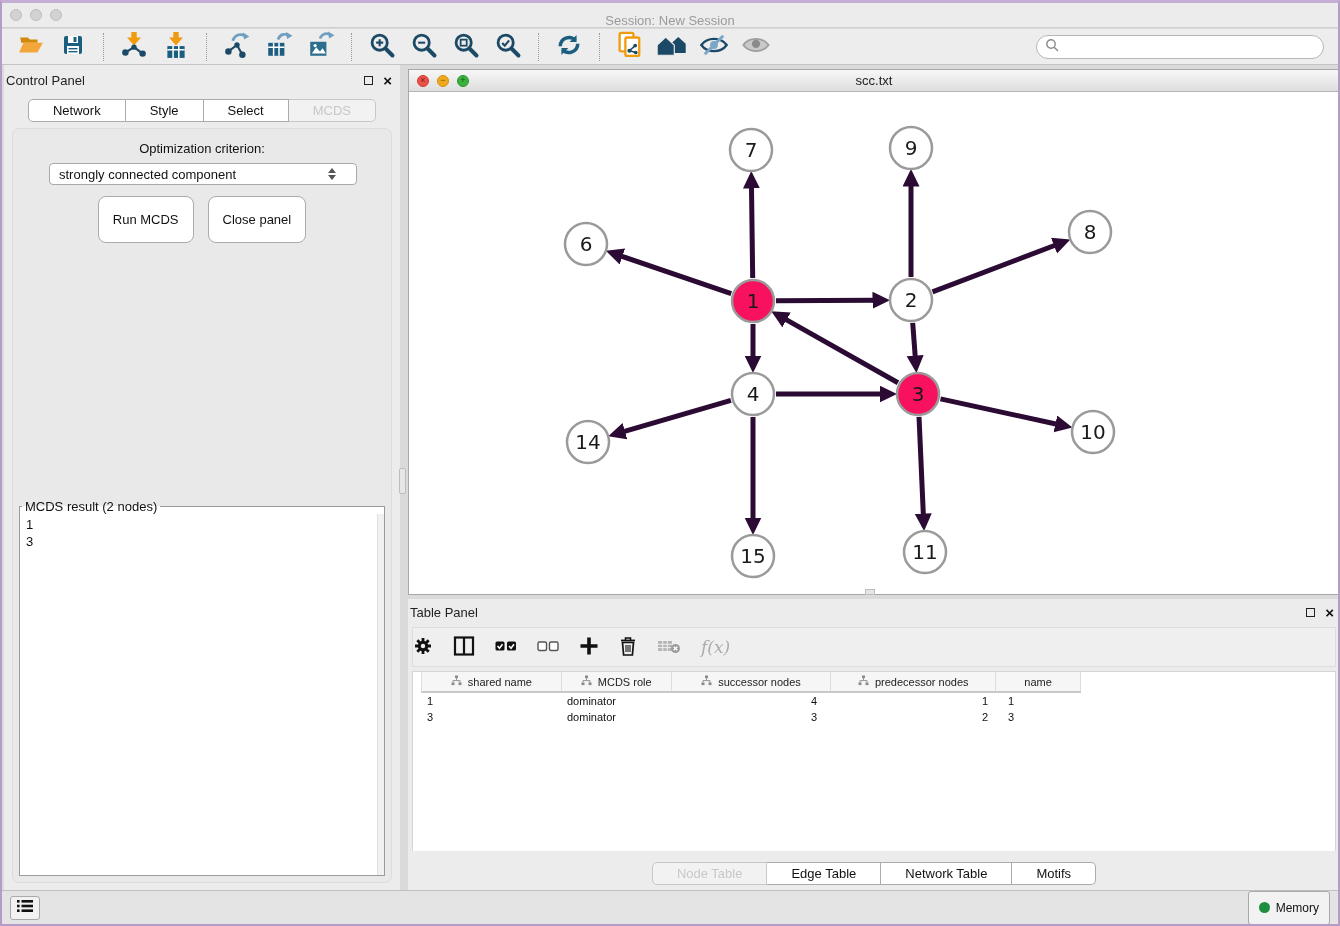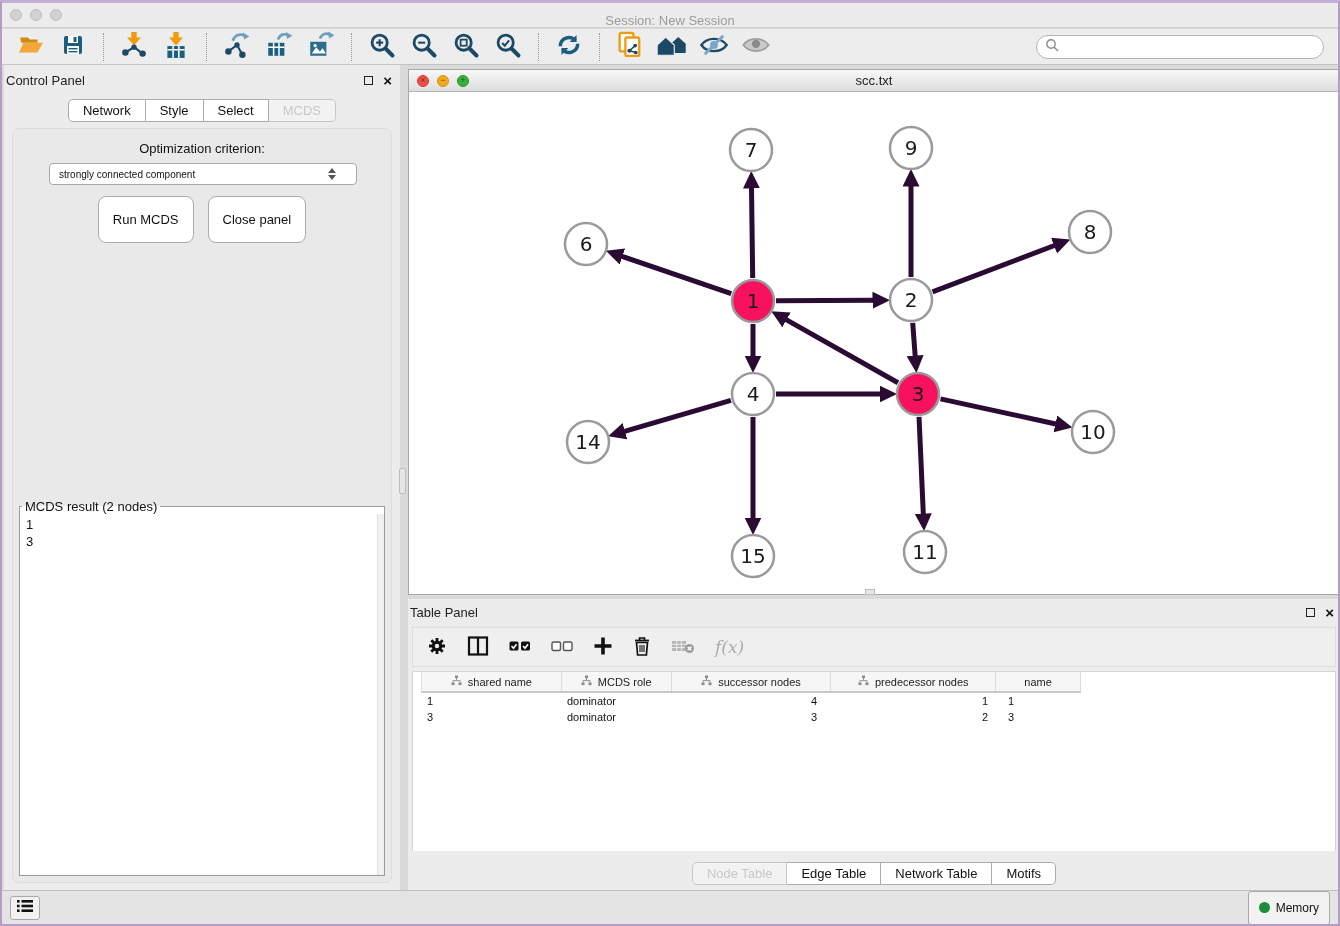--- a/index.html
+++ b/index.html
@@ -32,31 +32,31 @@
   .main { position:absolute; left:0; top:62px; right:0; height:830px; background:#DADADA; }
 
   
   .cpanel { position:absolute; left:2px; top:0; width:396px; height:830px; background:#ECECEC; }
   .panel-head { position:absolute; left:0; top:4px; right:8px; height:22px; display:flex; align-items:center; }
   .panel-title { font-size:13px; color:#222; margin-left:2px; }
   .panel-btns { margin-left:auto; display:flex; align-items:center; gap:10px; }
   .float-box { width:9px; height:9px; border:1.5px solid #222; display:inline-block; cursor:pointer; }
   .close-x { font-size:15px; font-weight:bold; color:#111; line-height:1; cursor:pointer; }
   .tabs-row { position:absolute; top:34px; left:0; width:100%; display:flex; justify-content:center; }
-  .tab { font-size:13px; padding:3px 14px; background:#fff; border:1px solid #ABABAB; border-left:none;
+  .tab { font-size:13px; padding:3px 24px; background:#fff; border:1px solid #ABABAB; border-left:none;
          color:#111; cursor:pointer; }
   .tab:first-child { border-left:1px solid #ABABAB; border-radius:5px 0 0 5px; }
   .tab:last-child { border-radius:0 5px 5px 0; }
   .tab.disabled-active { background:#F2F2F2; color:#C8C8C8; border-color:#C7C7C7; }
   .cpanel-content { position:absolute; left:8px; right:8px; top:63px; height:755px; background:#E9E9E9;
                     border:1px solid #DCDCDC; border-radius:7px; }
   .opt-label { position:absolute; top:12px; width:100%; text-align:center; font-size:13px; color:#111; }
   .dropdown { position:absolute; top:34px; left:36px; width:308px; height:22px; background:#fff;
               border:1px solid #A9A9A9; border-radius:4px; display:flex; align-items:center;
-              padding:0 20px 0 9px; font-size:10px; color:#111; cursor:pointer; }
+              padding:0 20px 0 9px; font-size:13px; color:#111; cursor:pointer; }
   .dropdown .dd-text { flex:1; }
   .btn-row { position:absolute; top:67px; width:100%; display:flex; justify-content:center; gap:14px; }
   .pbtn { font-size:13px; padding:15px 14px; background:#ffffff; border:1px solid #ABABAB; border-radius:8px;
           color:#111; cursor:pointer; }
   .result-fs { position:absolute; left:6px; right:6px; top:370px; height:377px; border:1px solid #9B9B9B;
                background:#fff; }
   .result-fs legend { font-size:13px; color:#111; margin-left:2px; padding:0 3px; }
   .result-body { position:absolute; inset:0; background:#fff; display:flex; }
   .result-lines { flex:1; padding:2px 6px; font-size:13px; color:#111; line-height:17px; }
   .result-scroll { width:7px; background:#F1F1F1; border-left:1px solid #E0E0E0; }
@@ -72,21 +72,21 @@
                      display:flex; align-items:center; position:relative; }
   .netwin-title { position:absolute; left:0; right:0; text-align:center; font-size:13px; color:#222; }
   .net-canvas { position:relative; width:100%; height:502px; background:#fff; overflow:hidden; }
   .hsplit-grip { position:absolute; left:456px; bottom:-1px; width:10px; height:6px; background:#E6E6E6;
                  border:1px solid #BDBDBD; cursor:row-resize; }
 
   
   .tpanel { position:absolute; left:406px; top:534px; width:932px; height:294px; background:#ECECEC; }
   .tpanel .panel-head { top:2px; right:6px; }
   .ttoolbar { position:absolute; top:28px; left:4px; right:4px; height:40px; background:#EFEFEF;
-              border:1px solid #DDD; display:flex; align-items:center; gap:20px; padding:0 14px; }
+              border:1px solid #DDD; display:flex; align-items:center; gap:20px; padding:0 0; }
   .ttb { background:none; border:none; display:flex; align-items:center; cursor:pointer; }
   .fx { font-family:"DejaVu Serif",serif; font-style:italic; font-size:17px; color:#ABABAB; }
   .ttable { position:absolute; top:72px; left:4px; right:4px; height:180px; background:#fff;
             border:1px solid #D5D5D5; border-bottom:none; overflow:hidden; }
   .thead { display:flex; margin-left:8px; width:660px; background:#F6F6F6; border-bottom:2px solid #C8C8C8;
            border-left:1px solid #DDD; }
   .th { display:flex; align-items:center; justify-content:center; gap:6px; font-size:11px; color:#222;
         height:19px; border-right:1px solid #DDD; background:#F6F6F6; cursor:pointer; }
   .trow { display:flex; margin-left:8px; width:660px; height:16px; font-size:11px; color:#111; }
   .td { display:flex; align-items:center; }

